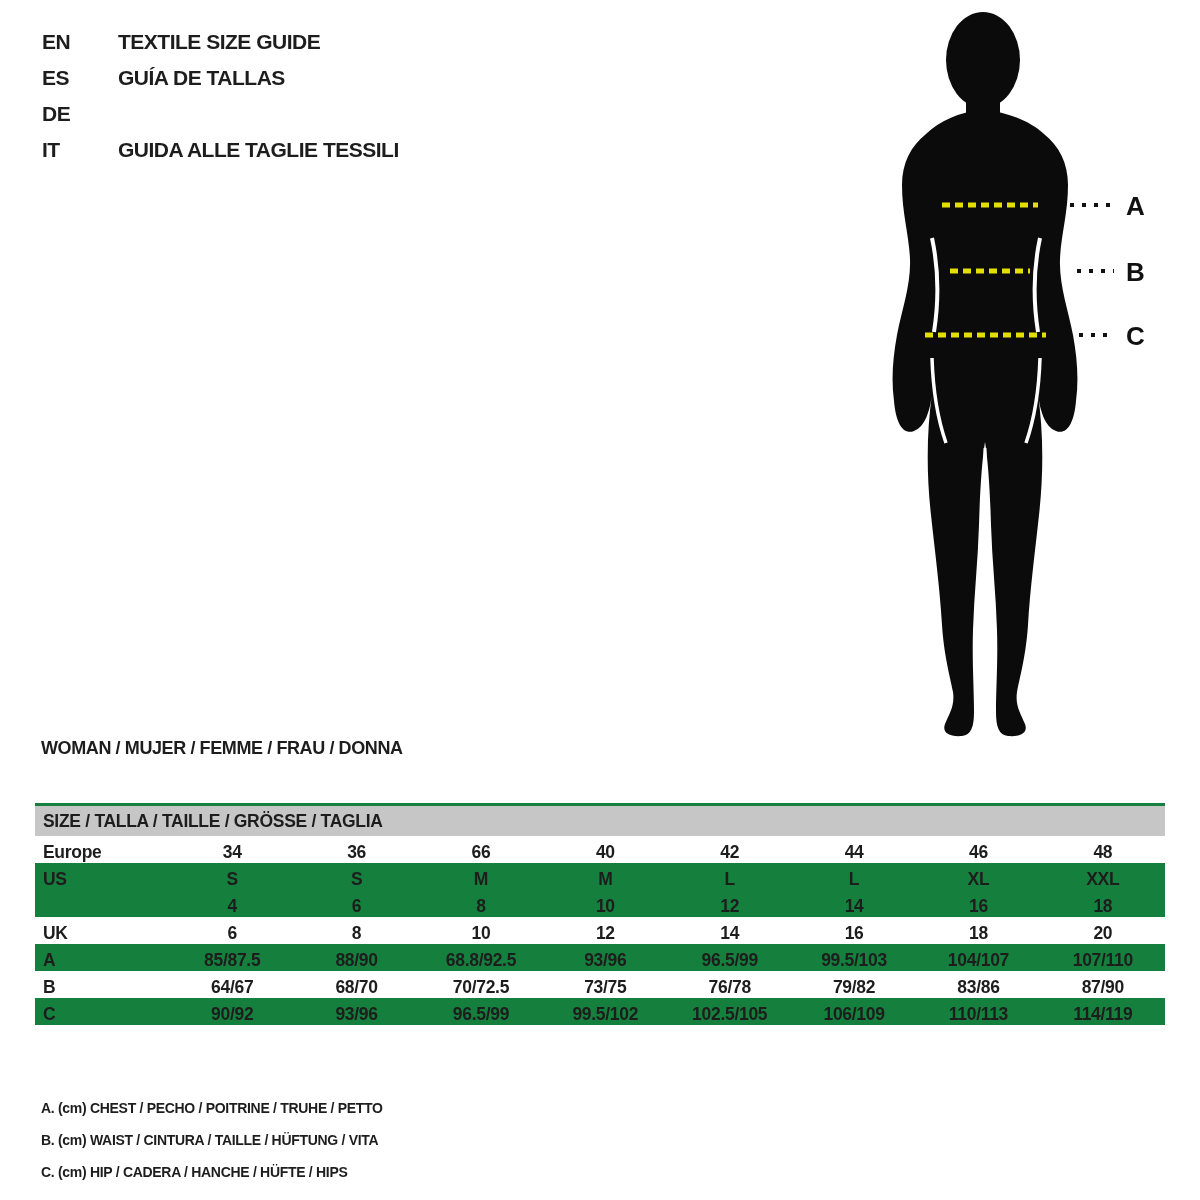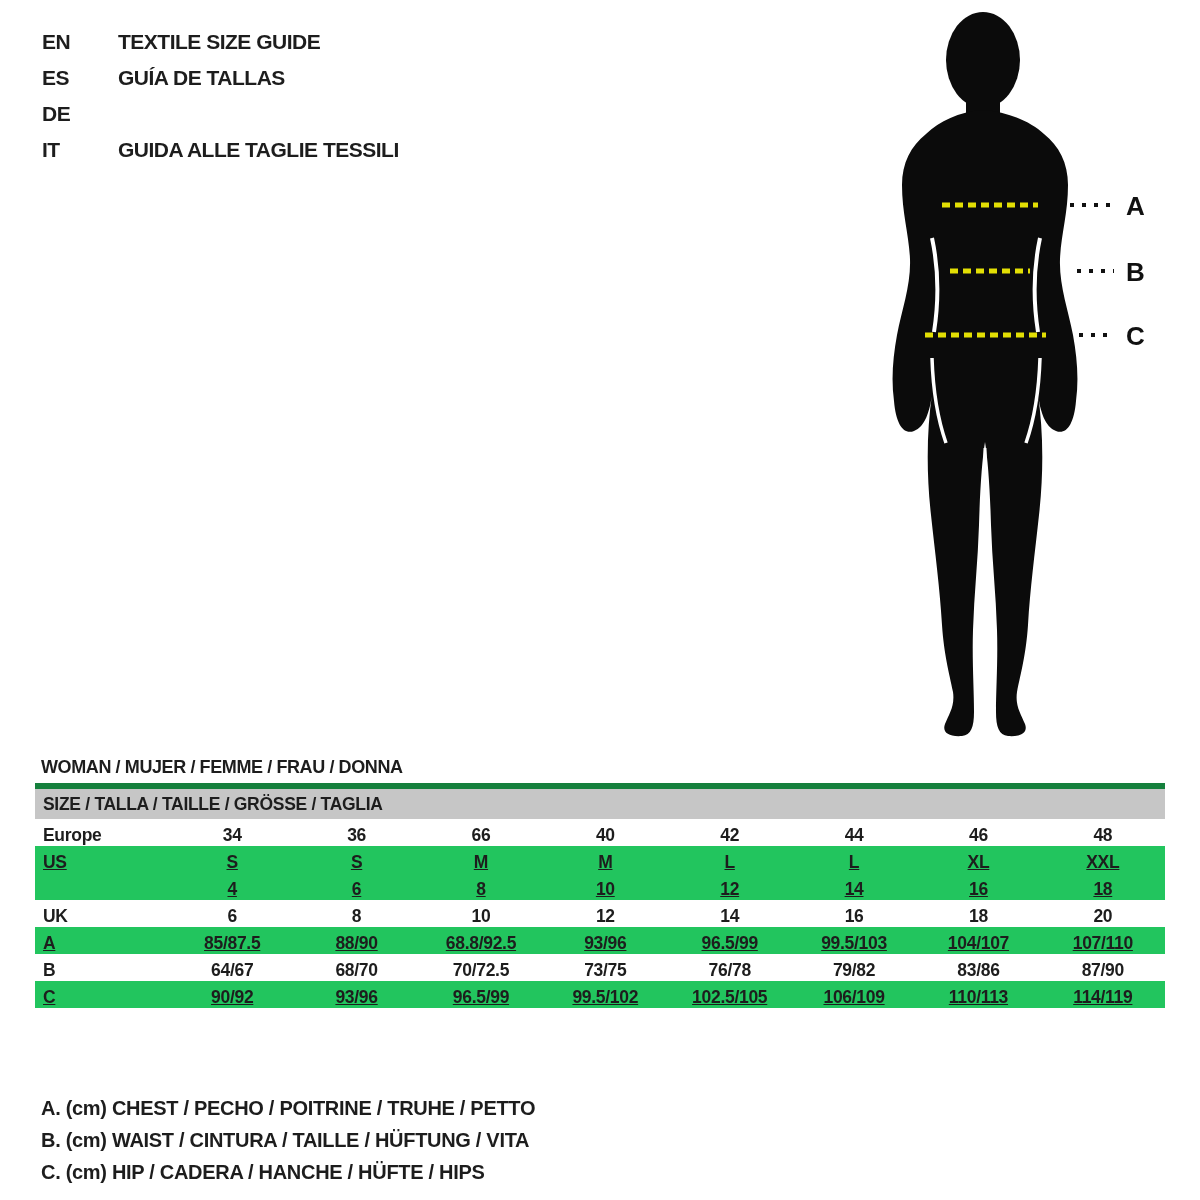--- a/index.html
+++ b/index.html
@@ -23,42 +23,43 @@
   
   .figure-svg { position: absolute; left: 880px; top: 0; }
   .marker-letter {
     font-family: "Liberation Sans", sans-serif;
     font-size: 26px; font-weight: bold; fill: #111;
   }
 
   
   .section-title {
     position: absolute; left: 41px; top: 738px;
-    font-size: 18px; font-weight: bold; letter-spacing: -0.4px; margin-top: 19px;
+    font-size: 18px; font-weight: bold; letter-spacing: -0.4px;
   }
 
   
   .size-table {
     position: absolute; left: 35px; top: 783px; width: 1130px;
     font-size: 17.5px; font-weight: bold; letter-spacing: -0.3px;
   }
   .table-header {
-    background: #c6c6c6; border-top: 6px solid #15803d;
+    background: #c6c6c6; border-top: 3px solid #15803d;
     height: 30px; line-height: 30px; padding-left: 8px;
     box-sizing: content-box;
+    margin-top: 20px;
   }
   .table-row { display: flex; height: 27px; line-height: 33px; }
-  .table-row.shaded { background: #22c55e; text-decoration: underline; }
+  .table-row.shaded { background: #15803d; }
   .row-label { width: 135px; padding-left: 8px; box-sizing: border-box; }
   .cell { flex: 1; text-align: center; }
 
   
   .legend {
     position: absolute; left: 41px; top: 1092px;
-    font-size: 20px; font-weight: bold; line-height: 32px;
+    font-size: 14px; font-weight: bold; line-height: 32px;
     letter-spacing: -0.3px;
   }
 </style>
 </head>
 <body>
 
 <div class="lang-list">
   <div class="lang-row">
     <span class="lang-code">EN</span>
     <span class="lang-title">TEXTILE SIZE GUIDE</span>

